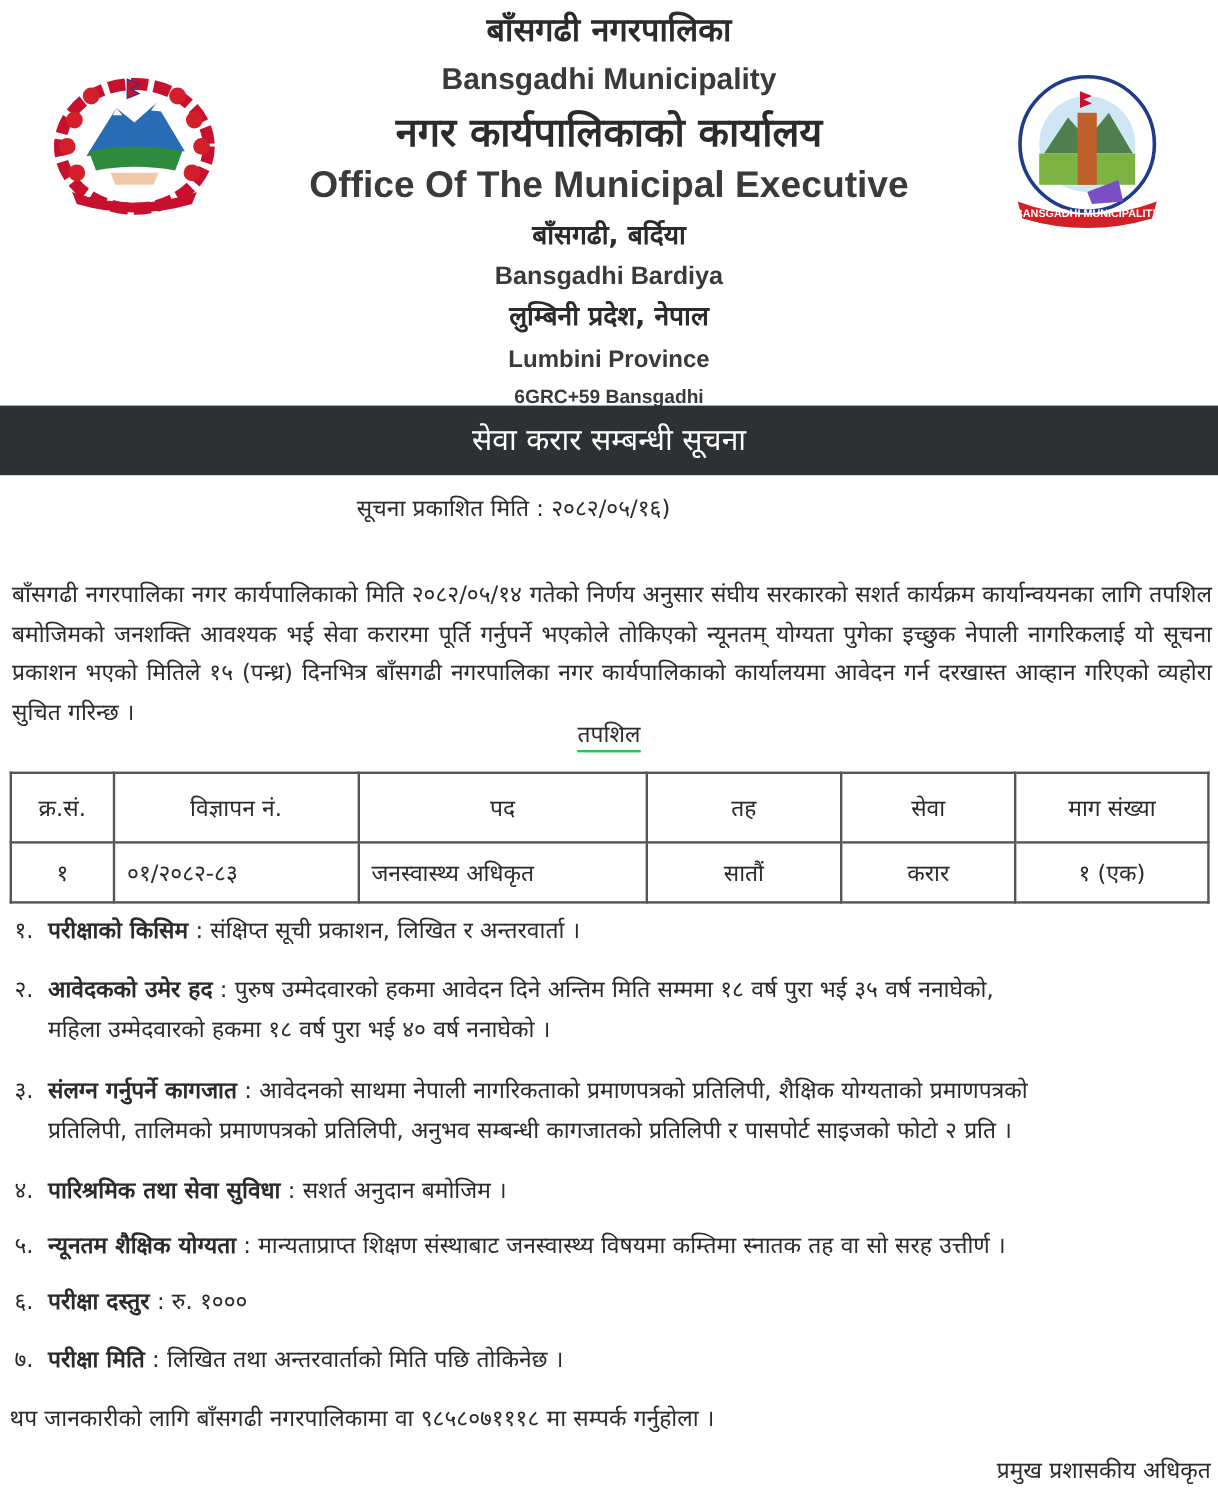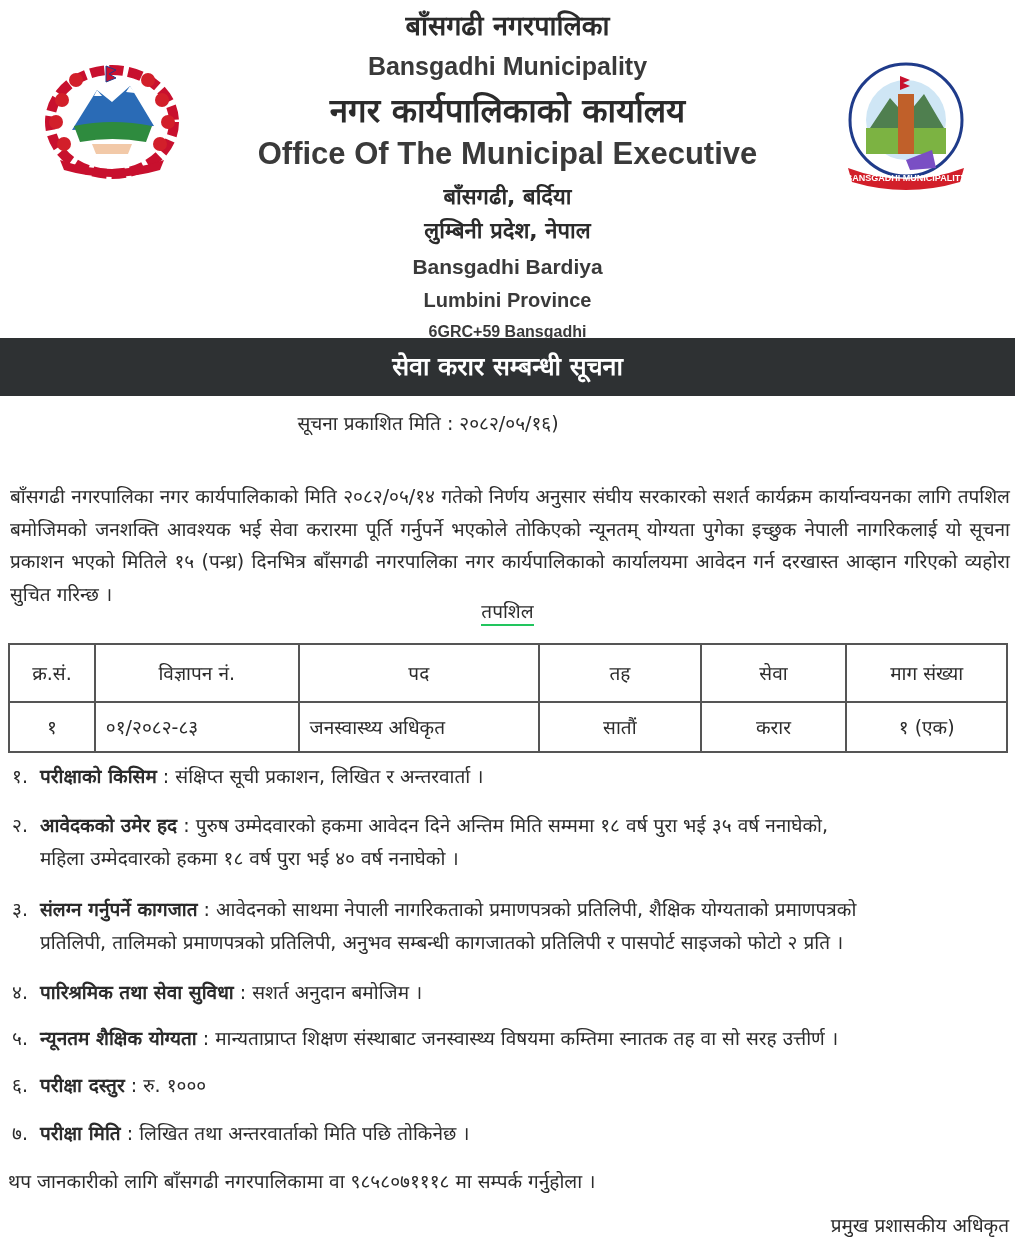--- a/index.html
+++ b/index.html
@@ -19,21 +19,21 @@
   .h-np4 { font-size: 22px; font-weight: bold; height: 34px; padding-top: 2px;}
   .h-en4 { font-family: "Liberation Sans", sans-serif; font-size: 20px; font-weight: bold; color: #3a3a3a; height: 32px; padding-top: 2px;}
   .h-en5 { font-family: "Liberation Sans", sans-serif; font-size: 16px; font-weight: bold; color: #3a3a3a; height: 24px; padding-top: 2px;}
 
   .emblem { position: absolute; left: 42px; top: 60px; width: 140px; height: 120px; }
   .logo { position: absolute; left: 840px; top: 58px; width: 132px; height: 135px; }
 
   .banner {
     position: absolute; left: 0; top: 338px; width: 1015px; height: 58px;
     background: #2e3133; color: #ffffff; text-align: center;
-    font-size: 25px; font-weight: bold; line-height: 58px;
+    font-size: 25px; font-weight: normal; line-height: 58px;
   }
   .pubdate { position: absolute; left: 0; width: 856px; top: 410px; text-align: center; font-size: 19px; }
   .intro {
     position: absolute; left: 10px; width: 1000px; top: 450px;
     font-size: 19px; line-height: 32.5px; text-align: justify; text-align-last: left; margin-top: 30px;
   }
   .tapsil { position: absolute; left: 0; width: 1015px; top: 598px; text-align: center; font-size: 19px; }
   .tapsil span { border-bottom: 2px solid #22c55e; padding-bottom: 2px; }
 
   table.vac {
@@ -77,22 +77,22 @@
     <polygon points="64,6 64,22 74,18 67,14 74,10" fill="#c8102e" stroke="#1f3b8a" stroke-width="1"></polygon>
     <path d="M18,100 Q70,118 122,100 L118,110 Q70,124 22,110 Z" fill="#c8102e"></path>
   </svg>
 
   <div class="header-center">
     <span class="hl h-np1">बाँसगढी नगरपालिका</span>
     <span class="hl h-en1">Bansgadhi Municipality</span>
     <span class="hl h-np2">नगर कार्यपालिकाको कार्यालय</span>
     <span class="hl h-en2">Office Of The Municipal Executive</span>
     <span class="hl h-np3">बाँसगढी, बर्दिया</span>
+    <span class="hl h-en3">Bansgadhi Bardiya</span>
     <span class="hl h-np4">लुम्बिनी प्रदेश, नेपाल</span>
-    <span class="hl h-en3">Bansgadhi Bardiya</span>
     <span class="hl h-en4">Lumbini Province</span>
     <span class="hl h-en5">6GRC+59 Bansgadhi</span>
   </div>
 
   <svg class="logo" viewBox="0 0 132 135">
     <circle cx="66" cy="62" r="56" fill="#ffffff" stroke="#1f3b8a" stroke-width="3"></circle>
     <circle cx="66" cy="62" r="40" fill="#cfe6f5"></circle>
     <polygon points="30,70 50,40 66,58 84,36 104,70" fill="#4f7f4f"></polygon>
     <rect x="26" y="70" width="80" height="26" fill="#7cb342"></rect>
     <rect x="58" y="36" width="16" height="60" fill="#c0602a"></rect>

